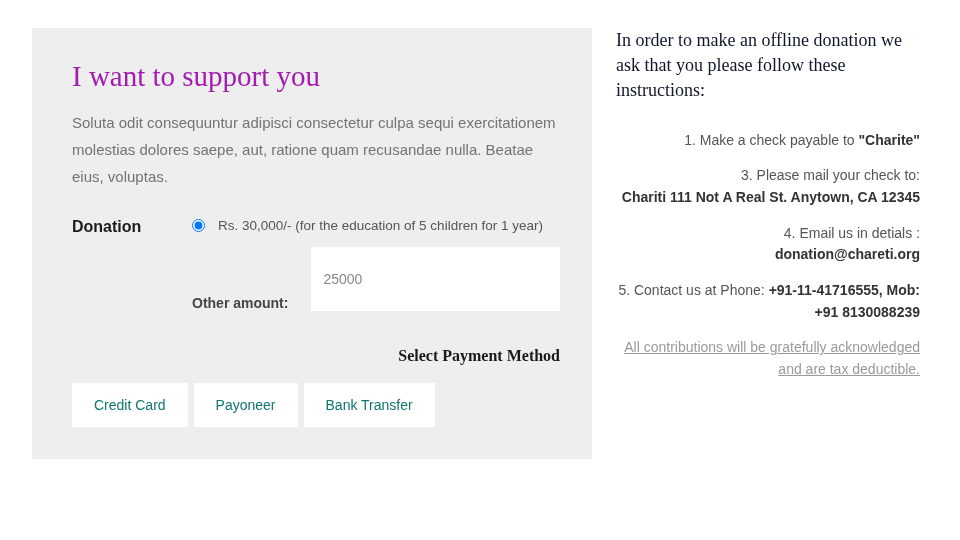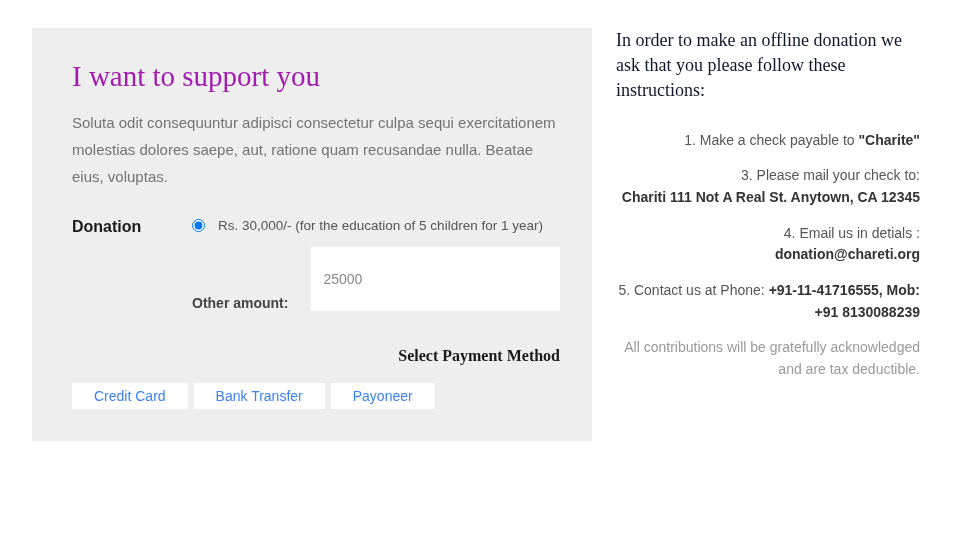--- a/index.html
+++ b/index.html
@@ -94,42 +94,42 @@
     margin-bottom: 18px;
     text-align: right;
   }
   .pay-methods {
     display: flex;
     gap: 6px;
   }
   .pay-btn {
     background: #fff;
     border: none;
-    padding: 5px 22px;
+    padding: 14px 22px;
     font-size: 14px;
-    color: #3b82f6;
+    color: #0f766e;
     cursor: pointer;
   }
   .right h3.instr-title {
     font-family: Georgia, serif;
     font-weight: 400;
     font-size: 18px;
     line-height: 1.4;
     color: #0f172a;
     margin-bottom: 26px;
   }
   .right p {
     font-size: 14px;
     color: #555;
     line-height: 1.55;
     margin-bottom: 14px;
     text-align: right;
   }
   .right p .bold { font-weight: 700; color: #333; }
-  .right p.muted { color: #9a9a9a; }
+  .right p.muted { color: #9a9a9a; text-decoration: underline; }
 </style>
 </head>
 <body>
 
 <div class="container">
   <div class="left">
     <h1 class="page-title">I want to support you</h1>
     <p class="intro">Soluta odit consequuntur adipisci consectetur culpa sequi exercitationem molestias dolores saepe, aut, ratione quam recusandae nulla. Beatae eius, voluptas.</p>
 
     <div class="donation-row">
@@ -142,22 +142,22 @@
         <div class="other-row">
           <span class="other-label">Other amount:</span>
           <input class="other-input" type="text" value="25000" style="">
         </div>
       </div>
     </div>
 
     <h3 class="section-sub">Select Payment Method</h3>
     <div class="pay-methods">
       <button class="pay-btn">Credit Card</button>
+      <button class="pay-btn">Payoneer</button>
       <button class="pay-btn">Bank Transfer</button>
-      <button class="pay-btn">Payoneer</button>
     </div>
 
   </div>
 
   <div class="right">
     <h3 class="instr-title">In order to make an offline donation we ask that you please follow these instructions:</h3>
     <p><span>1. Make a check payable to </span><span class="bold">"Charite"</span></p>
     <p><span>3. Please mail your check to:</span><br><span class="bold">Chariti 111 Not A Real St. Anytown, CA 12345</span></p>
     <p><span>4. Email us in detials :</span><br><span class="bold">donation@chareti.org</span></p>
     <p><span>5. Contact us at Phone: </span><span class="bold">+91-11-41716555, Mob: +91 8130088239</span></p>

